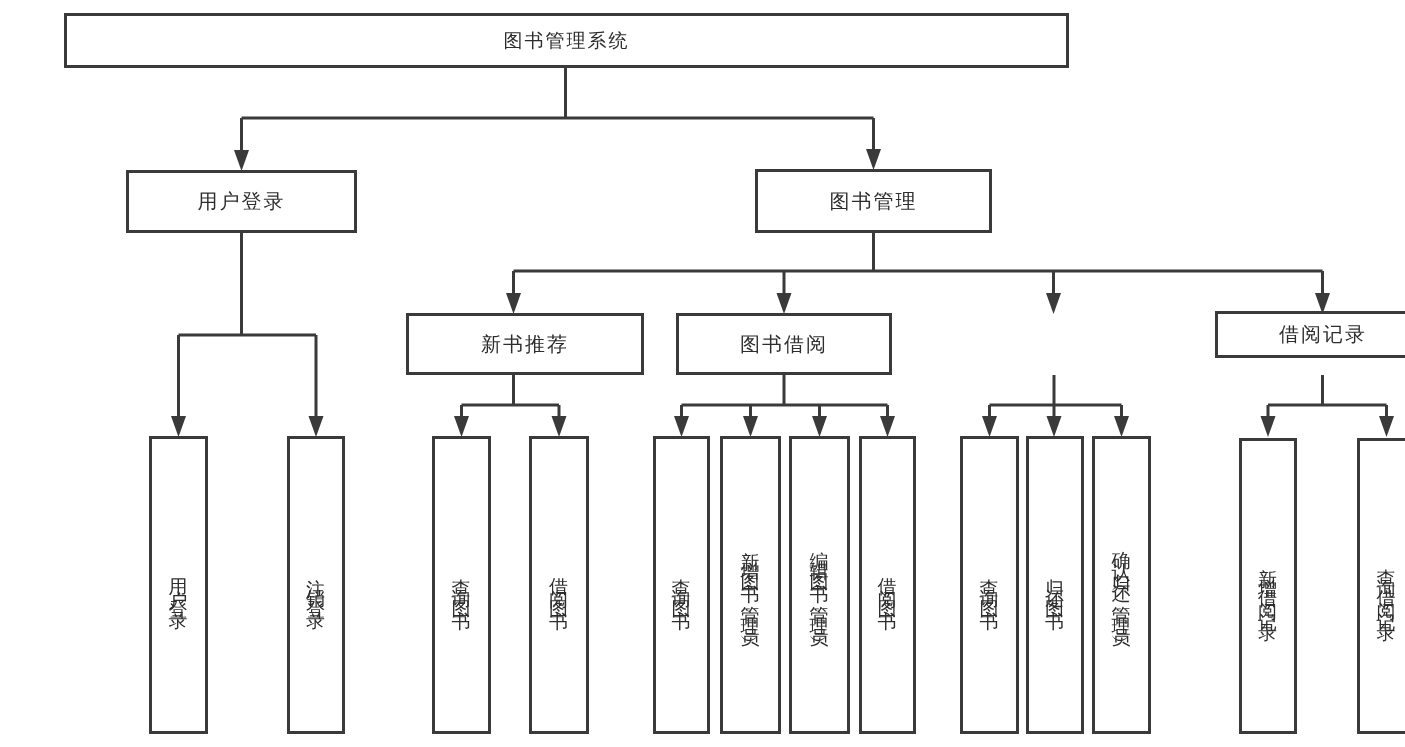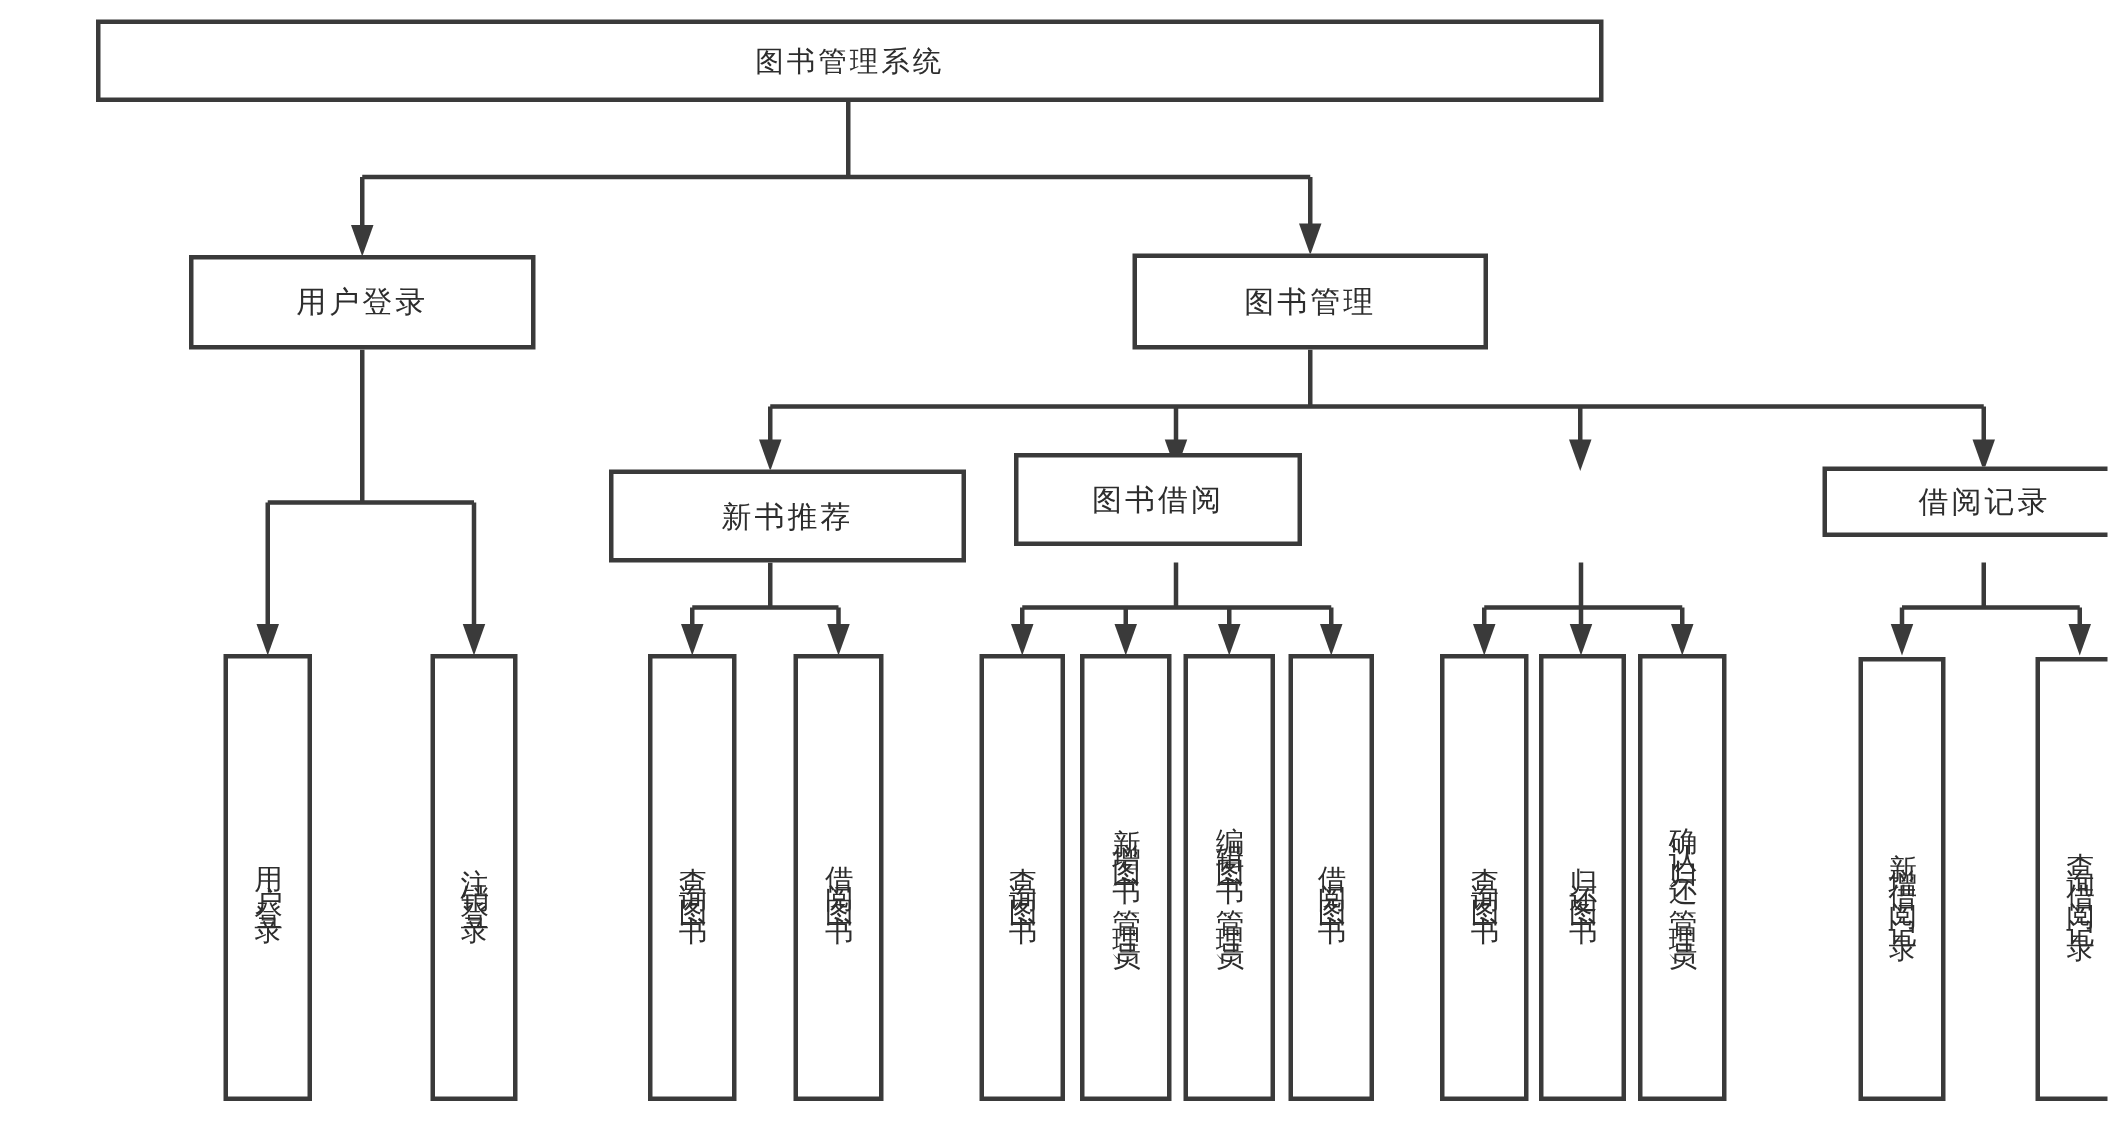--- a/index.html
+++ b/index.html
@@ -116,21 +116,21 @@
   <div class="box h" style="left:82px;top:170px;width:231px;height:63px">
     <span>用户登录</span>
   </div>
   <div class="box h" style="left:711px;top:169px;width:237px;height:64px">
     <span>图书管理</span>
   </div>
 
   <div class="box h" style="left:362px;top:313px;width:238px;height:62px">
     <span>新书推荐</span>
   </div>
-  <div class="box h" style="left:632px;top:302px;width:192px;height:62px">
+  <div class="box h" style="left:632px;top:313px;width:216px;height:62px">
     <span>图书借阅</span>
   </div>
   <div class="box h" style="left:1171px;top:311px;width:216px;height:47px">
     <span>借阅记录</span>
   </div>
 
   <div class="box v" style="left:105px;top:436px;width:59px;height:298px">
     <span>用户登录</span>
   </div>
   <div class="box v" style="left:243px;top:436px;width:58px;height:298px">

